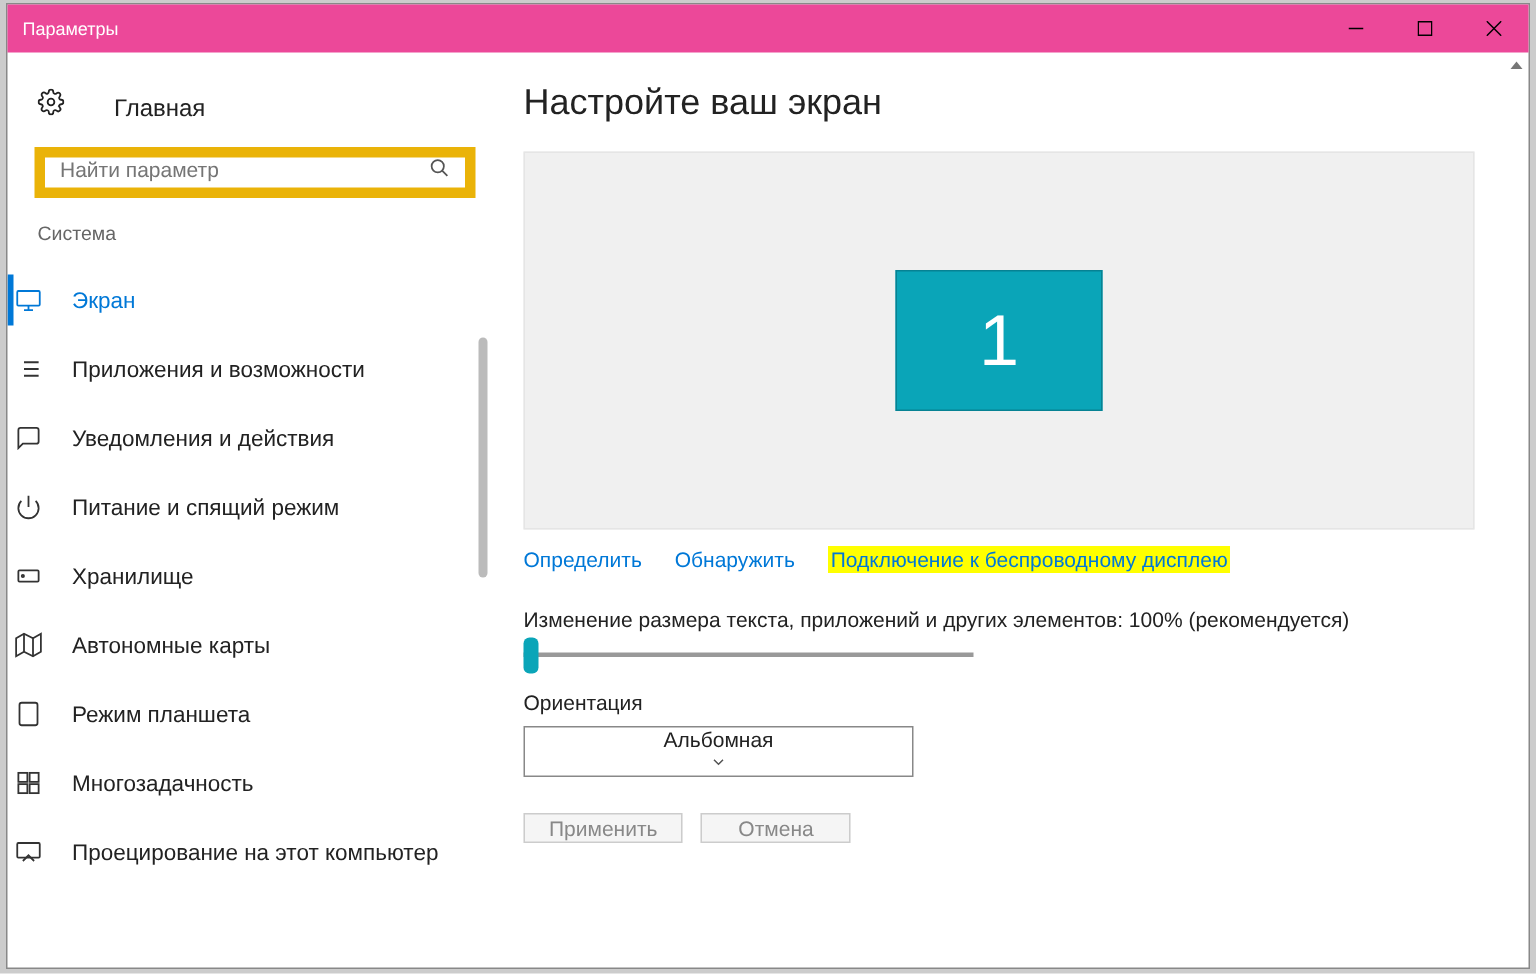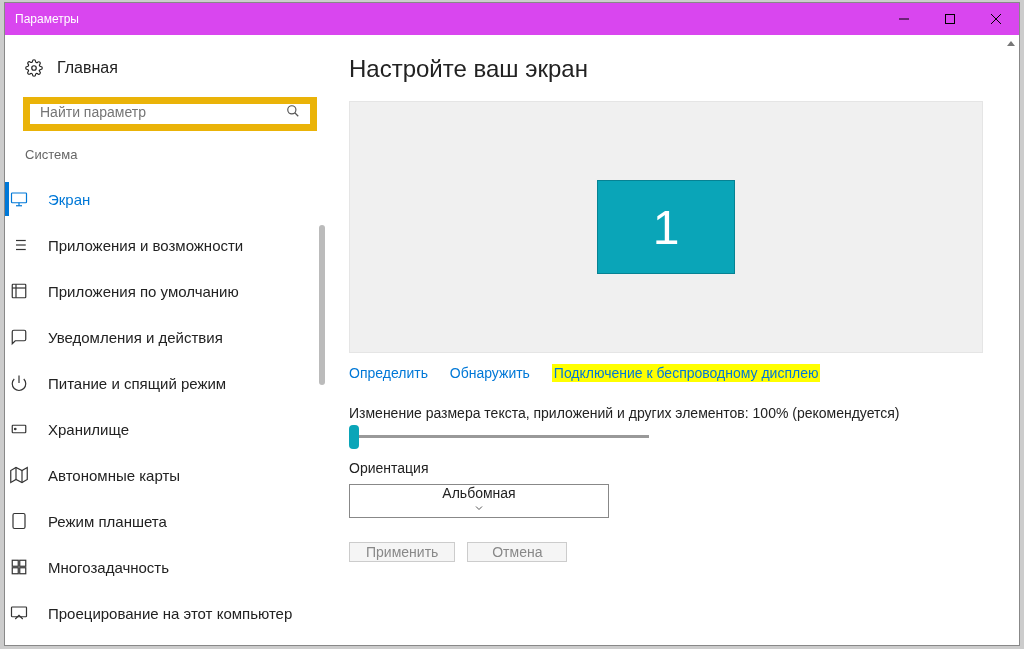--- a/index.html
+++ b/index.html
@@ -1,28 +1,28 @@
 <!DOCTYPE html>
 <html><head>
 <meta charset="utf-8">
 <style>
 * { box-sizing: border-box; margin: 0; padding: 0; font-family: "Segoe UI", Tahoma, sans-serif; }
 body { background: #cccccc; width: 1024px; height: 649px; overflow: hidden; position: relative; }
 
 .window { position: absolute; left: 4px; top: 2px; width: 1016px; height: 644px; background: #fff; border: 1px solid #888; display: flex; flex-direction: column; }
 
-.titlebar { height: 32px; background: #d946ef; display: flex; align-items: center; padding: 0 0 0 10px; color: #fff; font-size: 12px; }
+.titlebar { height: 32px; background: #ec4899; display: flex; align-items: center; padding: 0 0 0 10px; color: #fff; font-size: 12px; }
 .titlebar .title { flex: 1; }
 .titlebar .win-btn { width: 46px; height: 32px; display: flex; align-items: center; justify-content: center; cursor: pointer; }
 .titlebar .win-btn svg { display: block; }
 
 .client { flex: 1; display: flex; overflow: hidden; position: relative; }
 
 .sidebar { width: 330px; padding: 16px 0 0 0; position: relative; }
-.home-row { display: flex; align-items: flex-start; padding: 8px 20px 16px 20px; cursor: pointer; }
+.home-row { display: flex; align-items: flex-end; padding: 8px 20px 16px 20px; cursor: pointer; gap: 19px; }
 .home-row .gear { margin-right: 14px; }
 .home-row .label { font-size: 16px; color: #222; }
 
 .search-wrap { padding: 0 18px 16px 18px; }
 .search-box { border: 7px solid #eab308; height: 34px; display: flex; align-items: flex-start; padding: 0 10px; }
 .search-box input { flex: 1; border: none; outline: none; font-size: 14px; color: #777; background: transparent; }
 .search-box .search-icon { color: #555; }
 
 .cat-label { padding: 0 20px 8px 20px; font-size: 13px; color: #666; }
 
@@ -134,30 +134,20 @@
                 <line x1="8" y1="12" x2="21" y2="12"></line>
                 <line x1="8" y1="18" x2="21" y2="18"></line>
                 <line x1="3" y1="6" x2="3" y2="6"></line>
                 <line x1="3" y1="12" x2="3" y2="12"></line>
                 <line x1="3" y1="18" x2="3" y2="18"></line>
               </svg>
           </span>
           <span>Приложения и возможности</span>
         </div>
 
-        <div class="nav-item">
-          <span class="nav-icon">
-            <svg width="18" height="18" viewBox="0 0 24 24" fill="none" stroke="currentColor" stroke-width="1.6">
-                <rect x="3" y="3" width="18" height="18" rx="1"></rect>
-                <line x1="3" y1="8" x2="21" y2="8"></line>
-                <line x1="8" y1="3" x2="8" y2="21"></line>
-              </svg>
-          </span>
-          <span>Приложения по умолчанию</span>
-        </div>
 
         <div class="nav-item">
           <span class="nav-icon">
             <svg width="18" height="18" viewBox="0 0 24 24" fill="none" stroke="currentColor" stroke-width="1.6">
                 <path d="M21 15a2 2 0 0 1-2 2H7l-4 4V5a2 2 0 0 1 2-2h14a2 2 0 0 1 2 2z"></path>
               </svg>
           </span>
           <span>Уведомления и действия</span>
         </div>
 

